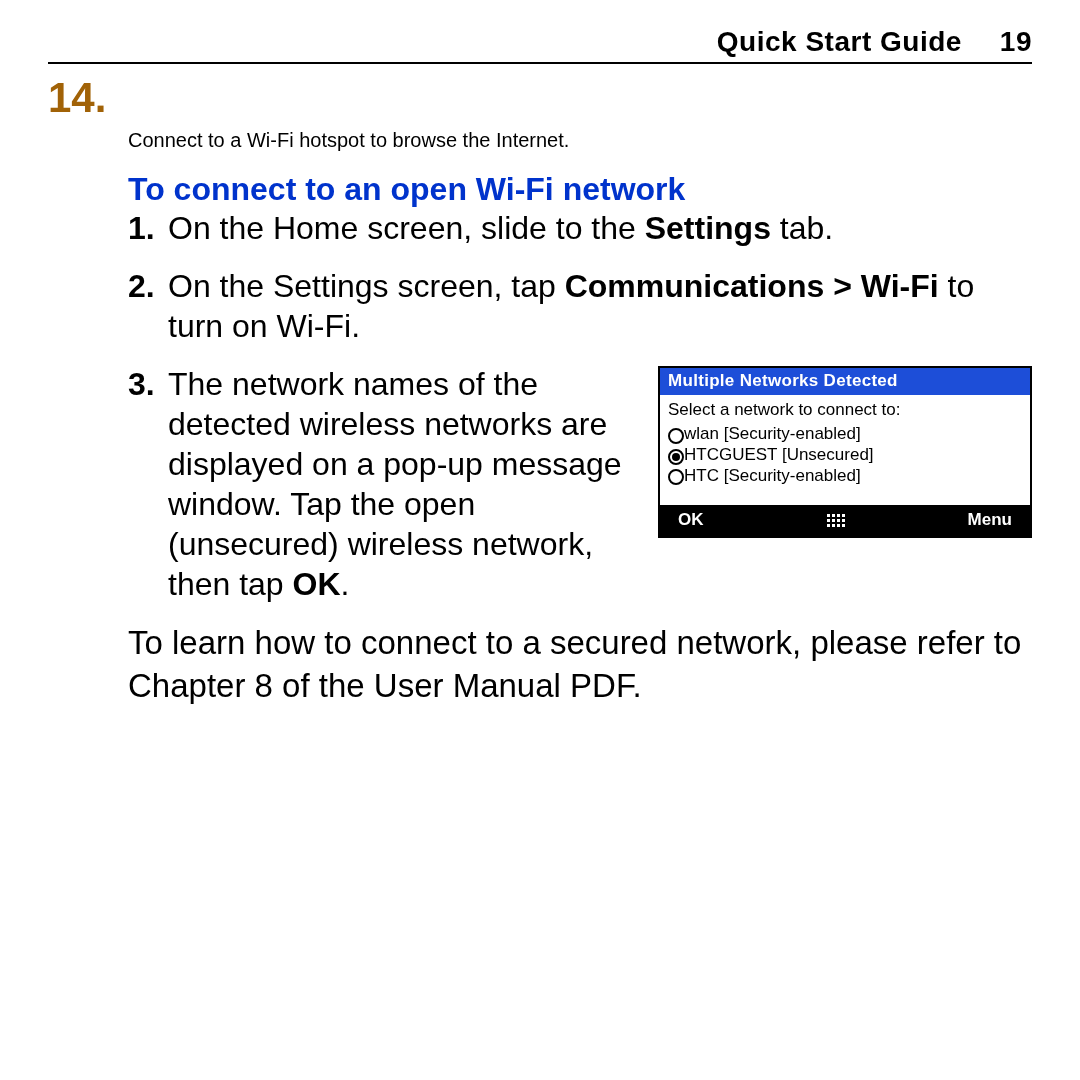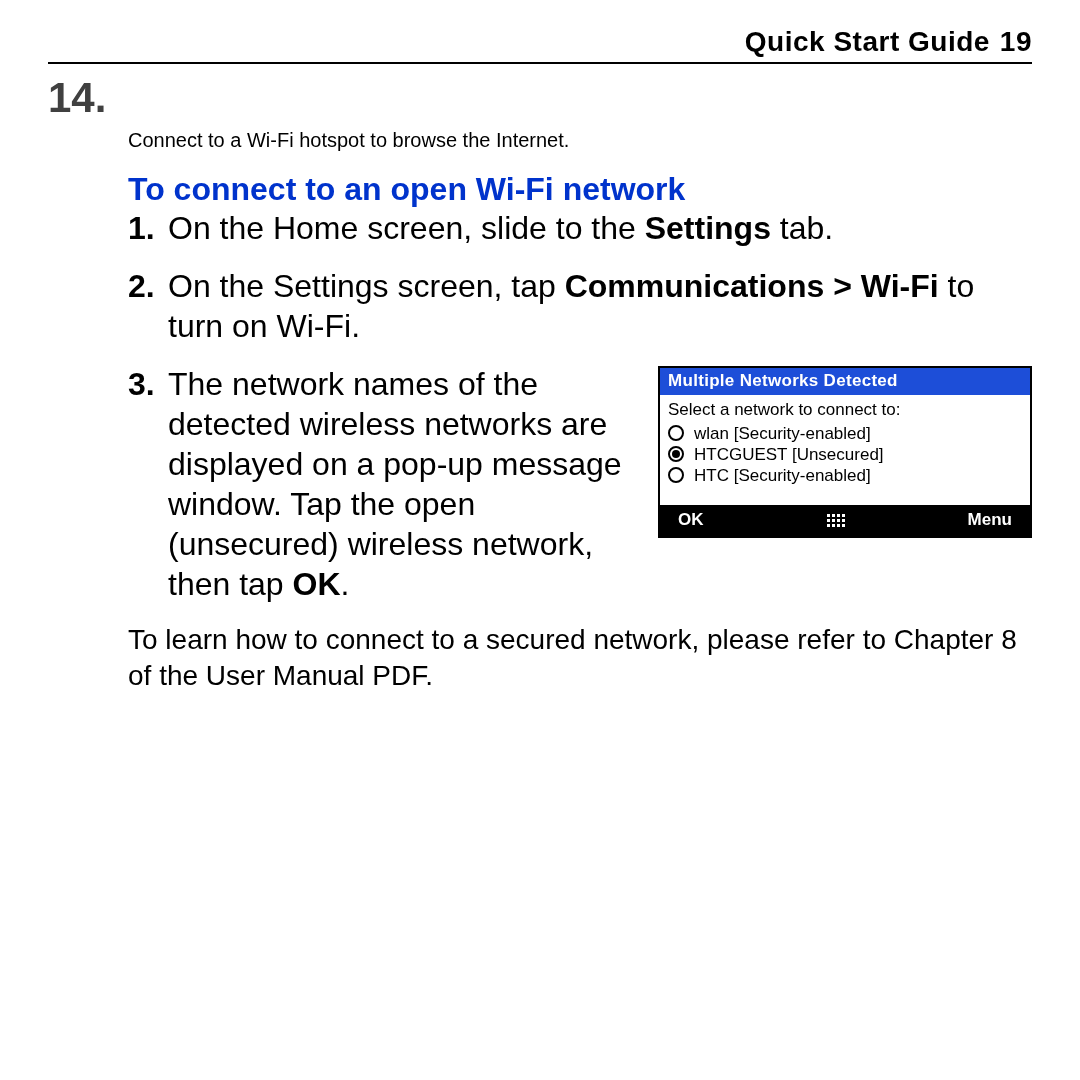--- a/index.html
+++ b/index.html
@@ -17,25 +17,26 @@
   }
   .header-row {
     display: flex;
     justify-content: flex-end;
     align-items: center;
     font-size: 28px;
     letter-spacing: 0.5px;
     padding-bottom: 4px;
     border-bottom: 2px solid #000;
     margin-bottom: 10px;
+    gap: 28px;
   }
   .header-label { font-weight: 700; margin-right: 10px; }
   .header-page  { font-weight: 700; }
   h1.section-title {
-    color: #404040;
+    color: #a16207;
     font-weight: 800;
     font-size: 42px;
     margin: 2px 0 6px 0;
     display: flex;
   }
   .section-num { min-width: 64px; }
   .intro {
     font-size: 20px;
     line-height: 1.25;
     margin: 2px 0 18px 80px;
@@ -84,22 +85,22 @@
     padding: 4px 8px;
     letter-spacing: 0.3px;
   }
   .device .panel {
     background: #ffffff;
     padding: 6px 8px 18px 8px;
   }
   .device .prompt { margin-bottom: 6px; }
   .device .net {
     display: flex;
-    align-items: flex-start;
-    gap: 10px;
+    align-items: flex-end;
+    gap: 0;
     margin: 2px 0;
   }
   .radio {
     width: 16px; height: 16px;
     border: 2px solid #000;
     border-radius: 50%;
     display: inline-flex;
     align-items: center;
     justify-content: center;
     box-sizing: border-box;
@@ -126,21 +127,21 @@
     grid-auto-rows: 3px;
     gap: 2px;
   }
   .grid-icon span {
     width: 3px; height: 3px;
     background: #ffffff;
     display: block;
   }
 
   .closing {
-    font-size: 28px;
+    font-size: 33px;
     line-height: 1.3;
     margin: 4px 0 0 80px;
   }
 </style>
 </head>
 <body>
 
 <div class="page">
 
   <div class="header-row">

